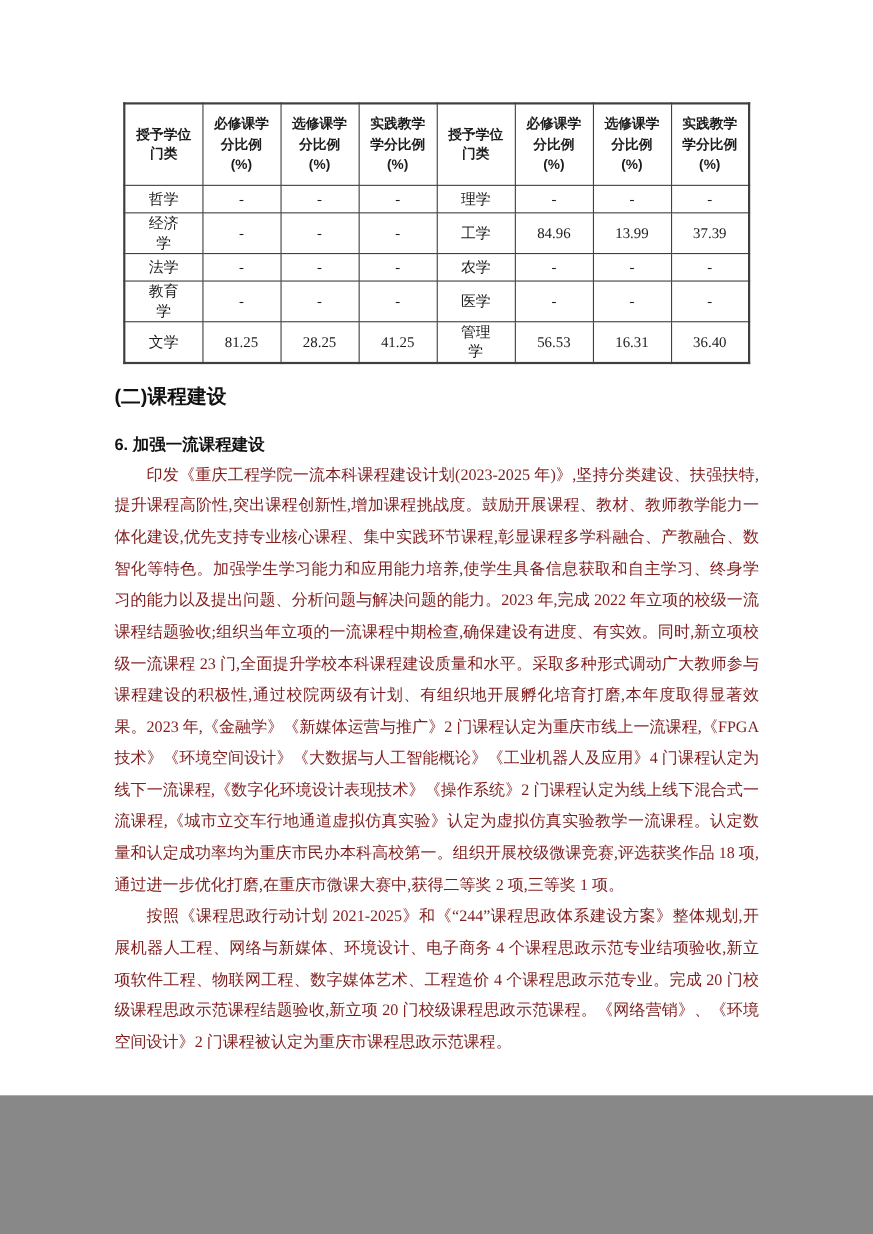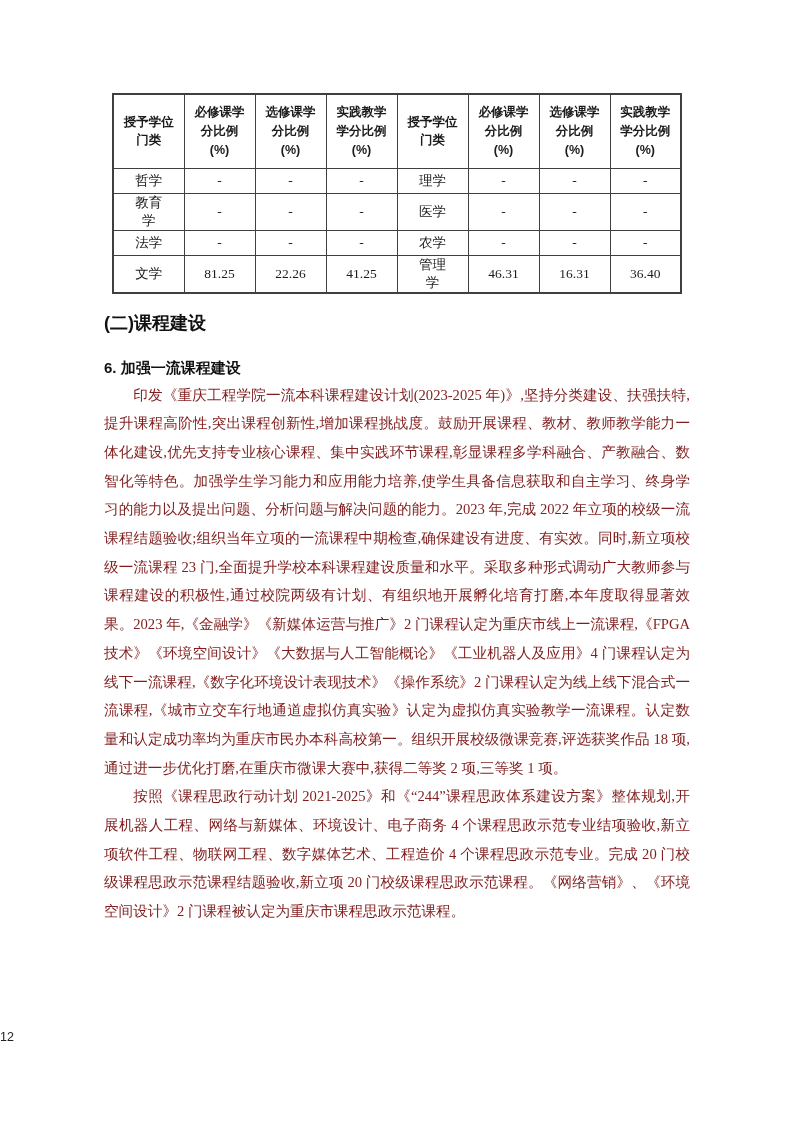--- a/index.html
+++ b/index.html
@@ -1,20 +1,20 @@
 <!DOCTYPE html>
 <html lang="zh"><head>
 <meta charset="utf-8">
 <style>
   * { margin: 0; padding: 0; box-sizing: border-box; }
   html, body { background: #888; }
   .page {
     position: relative;
     width: 794px;
-    height: 1122px;
+    height: 996px;
     margin: 0 auto;
     background: #ffffff;
     overflow: hidden;
     color: #1b1b1b;
   }
   .content {
     position: absolute;
     left: 104px;
     top: 93px;
     width: 586px;
@@ -121,46 +121,56 @@
           <td>哲学</td>
           <td>-</td>
           <td>-</td>
           <td>-</td>
           <td>理学</td>
           <td>-</td>
           <td>-</td>
           <td>-</td>
         </tr>
         <tr>
-          <td>教育学</td>
+          <td>经济学</td>
           <td>-</td>
           <td>-</td>
           <td>-</td>
-          <td>医学</td>
-          <td>-</td>
-          <td>-</td>
-          <td>-</td>
+          <td>工学</td>
+          <td>84.96</td>
+          <td>13.99</td>
+          <td>37.39</td>
         </tr>
         <tr>
           <td>法学</td>
           <td>-</td>
           <td>-</td>
           <td>-</td>
           <td>农学</td>
           <td>-</td>
           <td>-</td>
           <td>-</td>
         </tr>
         <tr>
+          <td>教育学</td>
+          <td>-</td>
+          <td>-</td>
+          <td>-</td>
+          <td>医学</td>
+          <td>-</td>
+          <td>-</td>
+          <td>-</td>
+        </tr>
+        <tr>
           <td>文学</td>
           <td>81.25</td>
-          <td>22.26</td>
+          <td>28.25</td>
           <td>41.25</td>
           <td>管理学</td>
-          <td>46.31</td>
+          <td>56.53</td>
           <td>16.31</td>
           <td>36.40</td>
         </tr>
       </tbody>
     </table>
 
     <h2 class="sec">(二)课程建设</h2>
 
     <h3 class="sub">6. 加强一流课程建设</h3>
     <p class="body">印发《重庆工程学院一流本科课程建设计划(2023-2025 年)》,坚持分类建设、扶强扶特,提升课程高阶性,突出课程创新性,增加课程挑战度。鼓励开展课程、教材、教师教学能力一体化建设,优先支持专业核心课程、集中实践环节课程,彰显课程多学科融合、产教融合、数智化等特色。加强学生学习能力和应用能力培养,使学生具备信息获取和自主学习、终身学习的能力以及提出问题、分析问题与解决问题的能力。2023 年,完成 2022 年立项的校级一流课程结题验收;组织当年立项的一流课程中期检查,确保建设有进度、有实效。同时,新立项校级一流课程 23 门,全面提升学校本科课程建设质量和水平。采取多种形式调动广大教师参与课程建设的积极性,通过校院两级有计划、有组织地开展孵化培育打磨,本年度取得显著效果。2023 年,《金融学》《新媒体运营与推广》2 门课程认定为重庆市线上一流课程,《FPGA 技术》《环境空间设计》《大数据与人工智能概论》《工业机器人及应用》4 门课程认定为线下一流课程,《数字化环境设计表现技术》《操作系统》2 门课程认定为线上线下混合式一流课程,《城市立交车行地通道虚拟仿真实验》认定为虚拟仿真实验教学一流课程。认定数量和认定成功率均为重庆市民办本科高校第一。组织开展校级微课竞赛,评选获奖作品 18 项,通过进一步优化打磨,在重庆市微课大赛中,获得二等奖 2 项,三等奖 1 项。</p>

